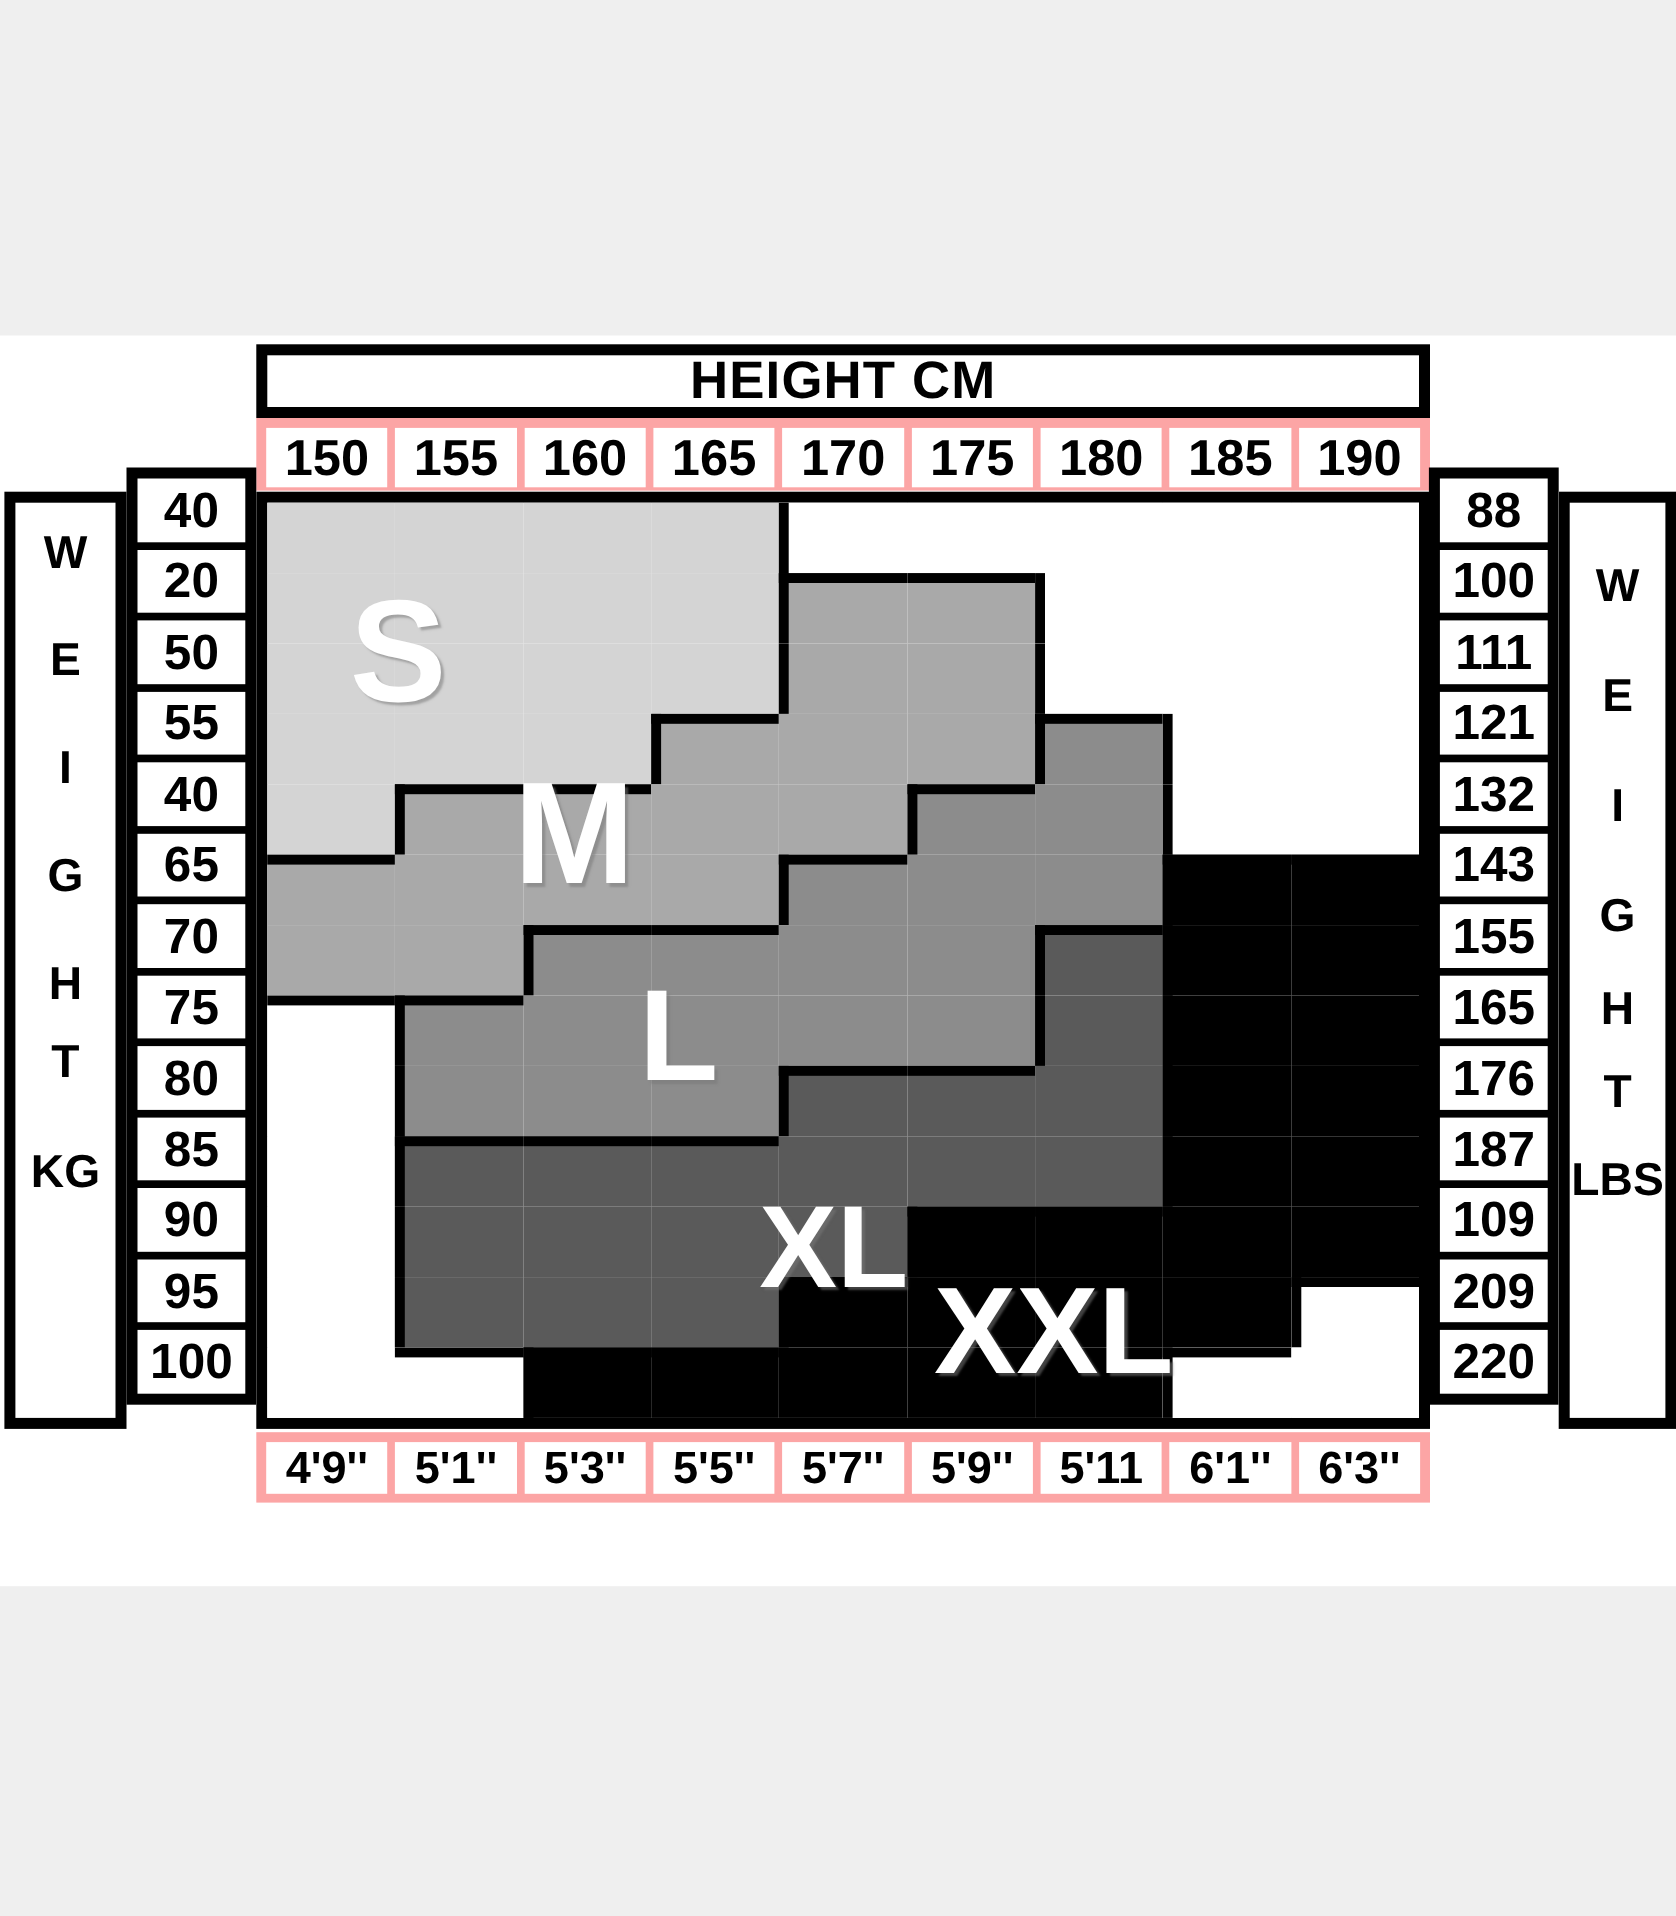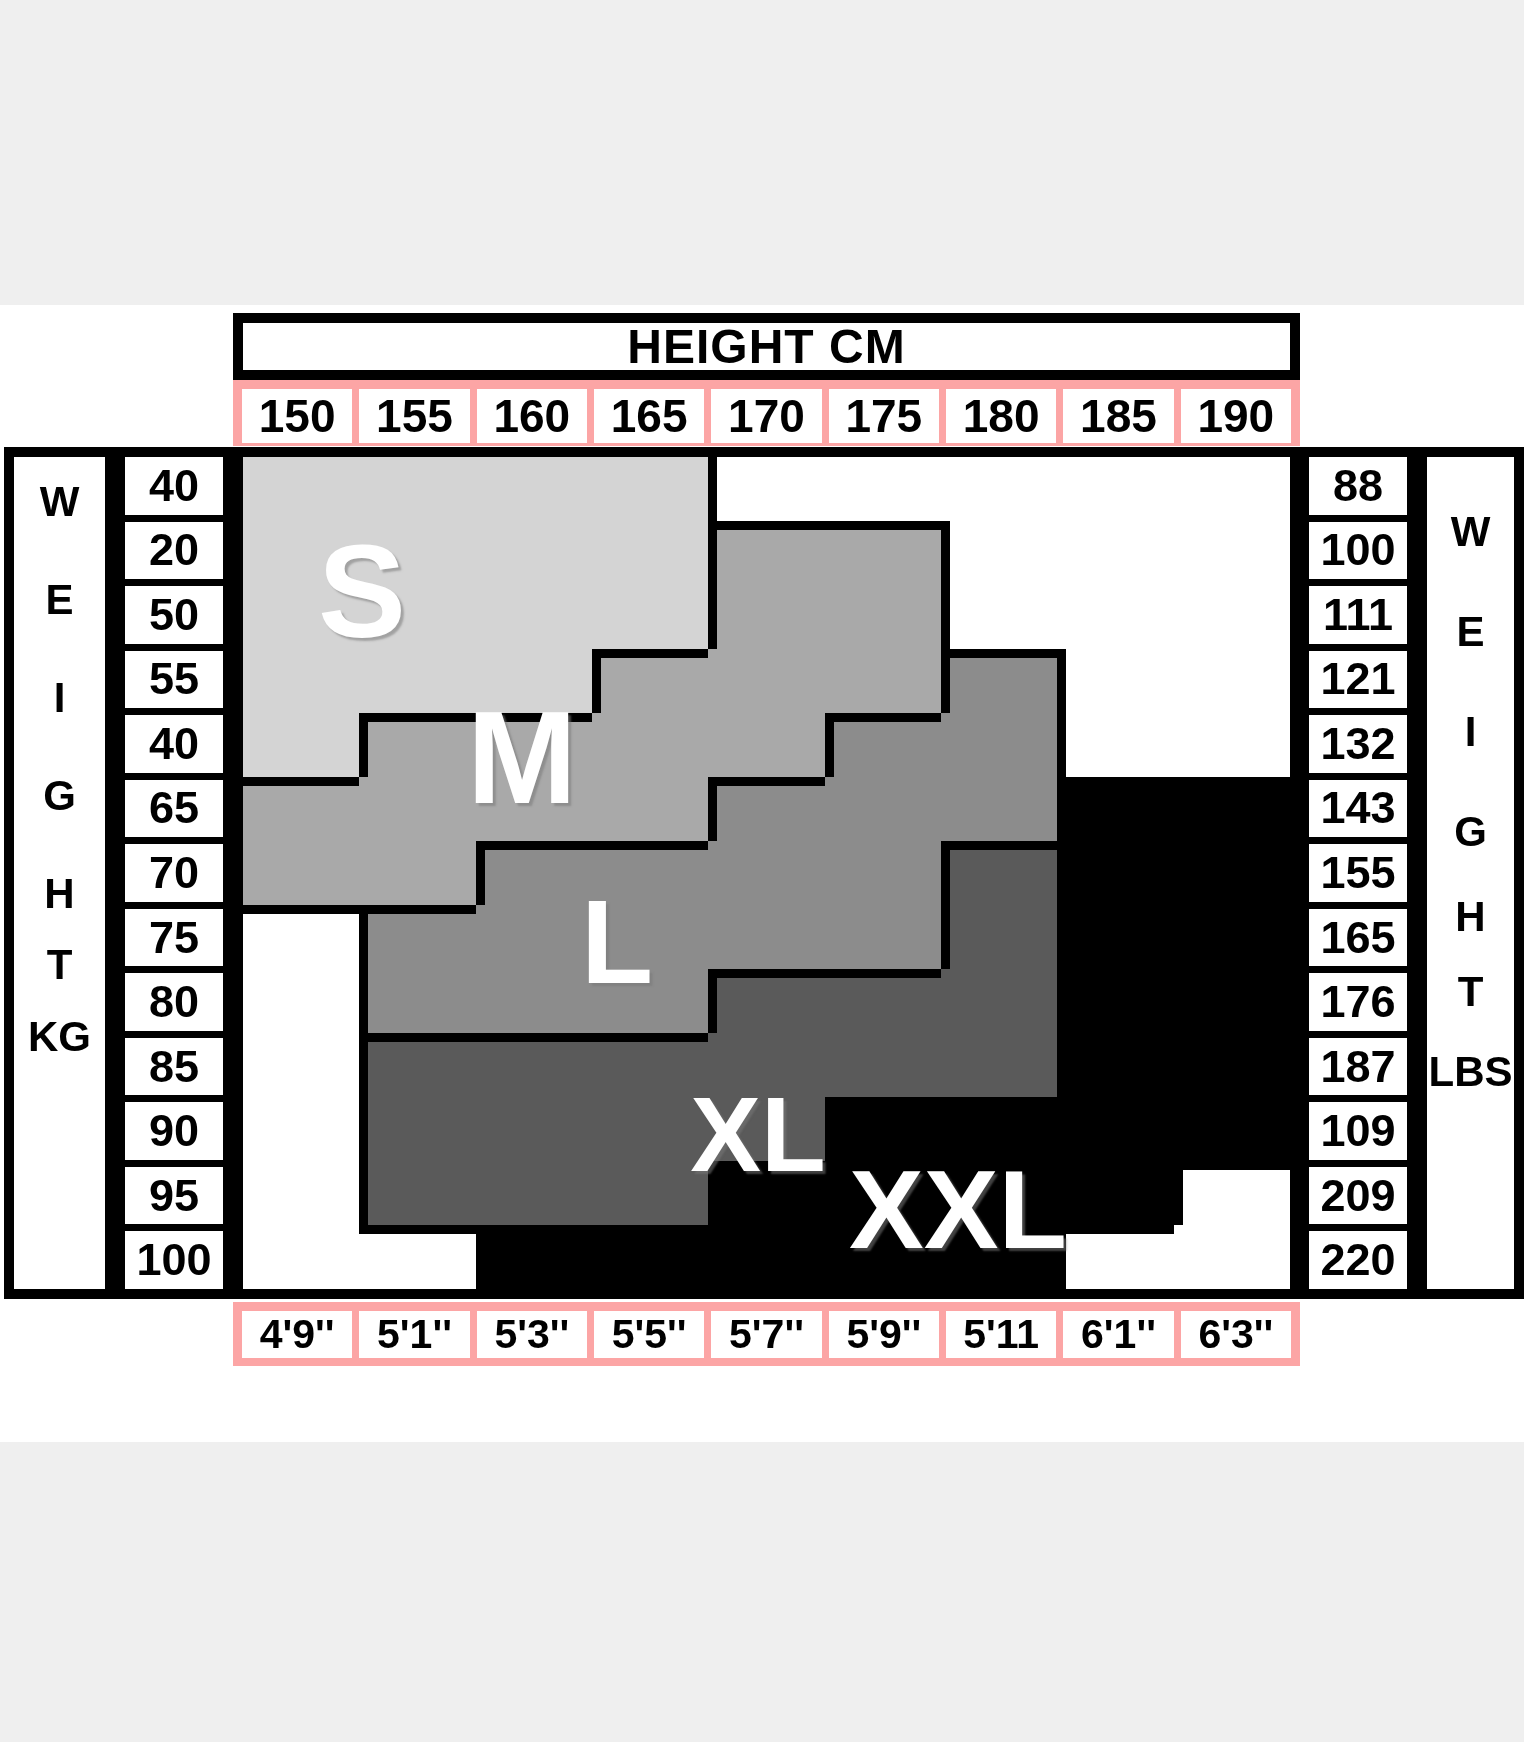--- a/index.html
+++ b/index.html
@@ -17,21 +17,21 @@
 
   .lblrow{position:absolute;left:233px;width:1067px;height:66px;box-sizing:border-box;
           background:#fca5a5;display:grid;grid-template-columns:repeat(9,1fr);gap:7px;padding:9px;}
   #cm-row{top:380px;}
   #ft-row{top:1302px;height:64px;}
   .lblrow .cell{background:#fff;display:flex;align-items:center;justify-content:center;
                 font-weight:bold;color:#000;}
   #cm-row .cell{font-size:46px;}
   #ft-row .cell{font-size:41px;}
 
-  .lblcol{position:absolute;top:447px;width:118px;height:852px;box-sizing:border-box;
+  .lblcol{position:absolute;top:425px;width:118px;height:852px;box-sizing:border-box;
           background:#000;display:grid;grid-template-rows:repeat(13,1fr);gap:7px;padding:10px;}
   #kg-col{left:115px;}
   #lbs-col{left:1299px;}
   .lblcol .cell{background:#fff;display:flex;align-items:center;justify-content:center;
                 font-weight:bold;font-size:45px;color:#000;}
 
   .sidepanel{position:absolute;top:447px;height:852px;border:10px solid #000;background:#fff;
              box-sizing:border-box;}
   #left-panel{left:4px;width:111px;}
   #right-panel{left:1417px;width:107px;}
@@ -67,21 +67,21 @@
       <div class="cell">190</div>
     </div>
 
   <div class="sidepanel" id="left-panel">
       <div class="vletter" style="top: 45px;">W</div>
       <div class="vletter" style="top: 143px;">E</div>
       <div class="vletter" style="top: 241px;">I</div>
       <div class="vletter" style="top: 339px;">G</div>
       <div class="vletter" style="top: 437px;">H</div>
       <div class="vletter" style="top: 508px;">T</div>
-      <div class="vletter" style="top: 580px;">KG</div>
+      <div class="vletter" style="top: 608px;">KG</div>
     </div>
   <div class="lblcol" id="kg-col">
       <div class="cell">40</div>
       <div class="cell">20</div>
       <div class="cell">50</div>
       <div class="cell">55</div>
       <div class="cell">40</div>
       <div class="cell">65</div>
       <div class="cell">70</div>
       <div class="cell">75</div>

